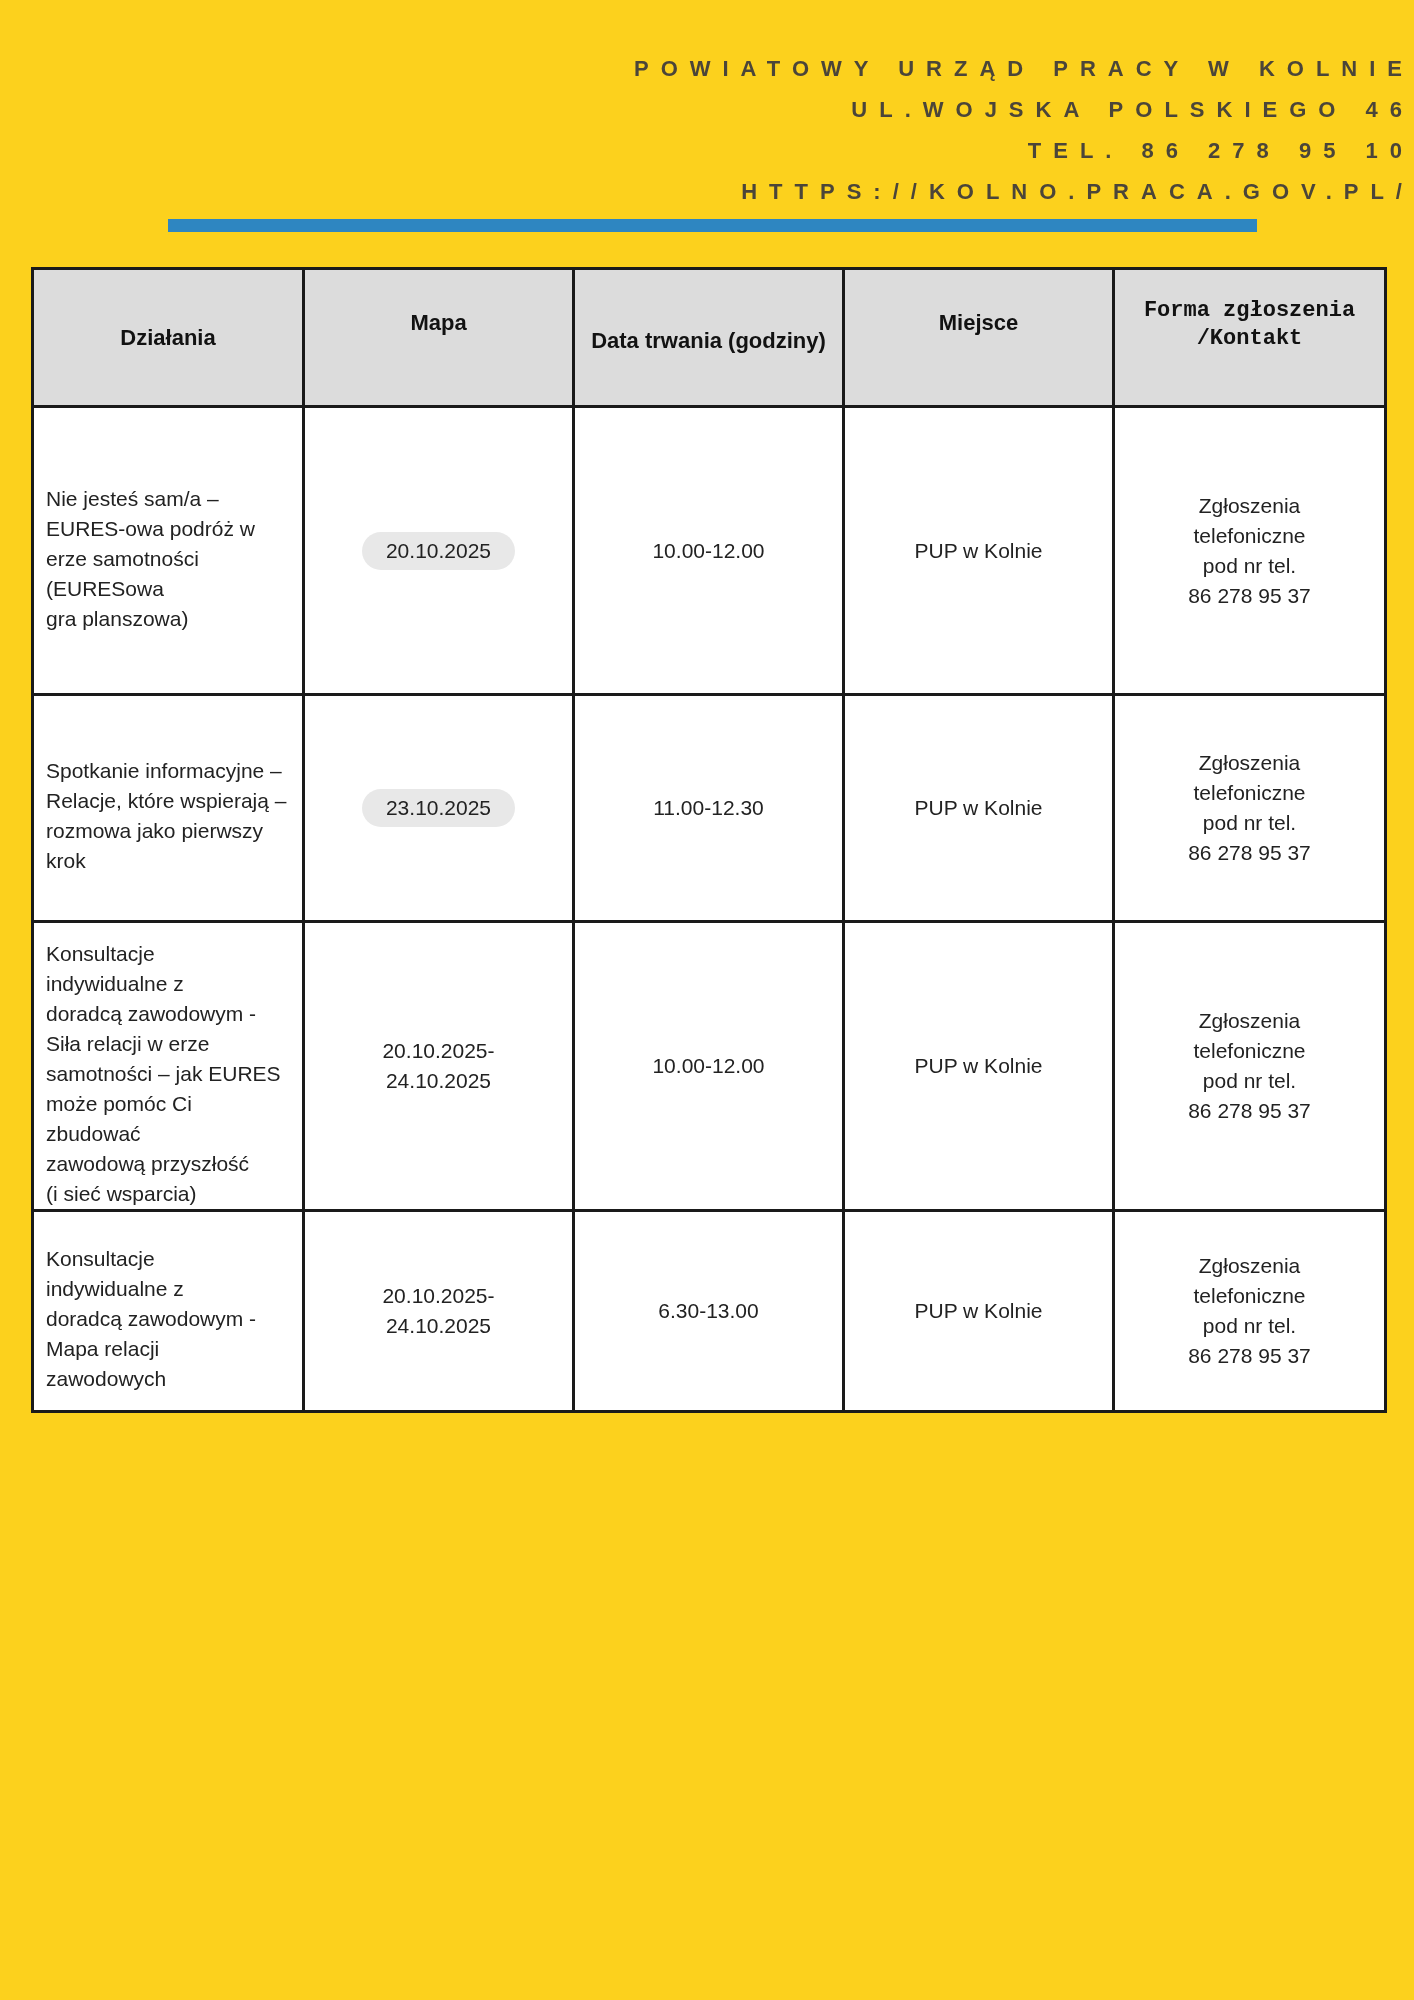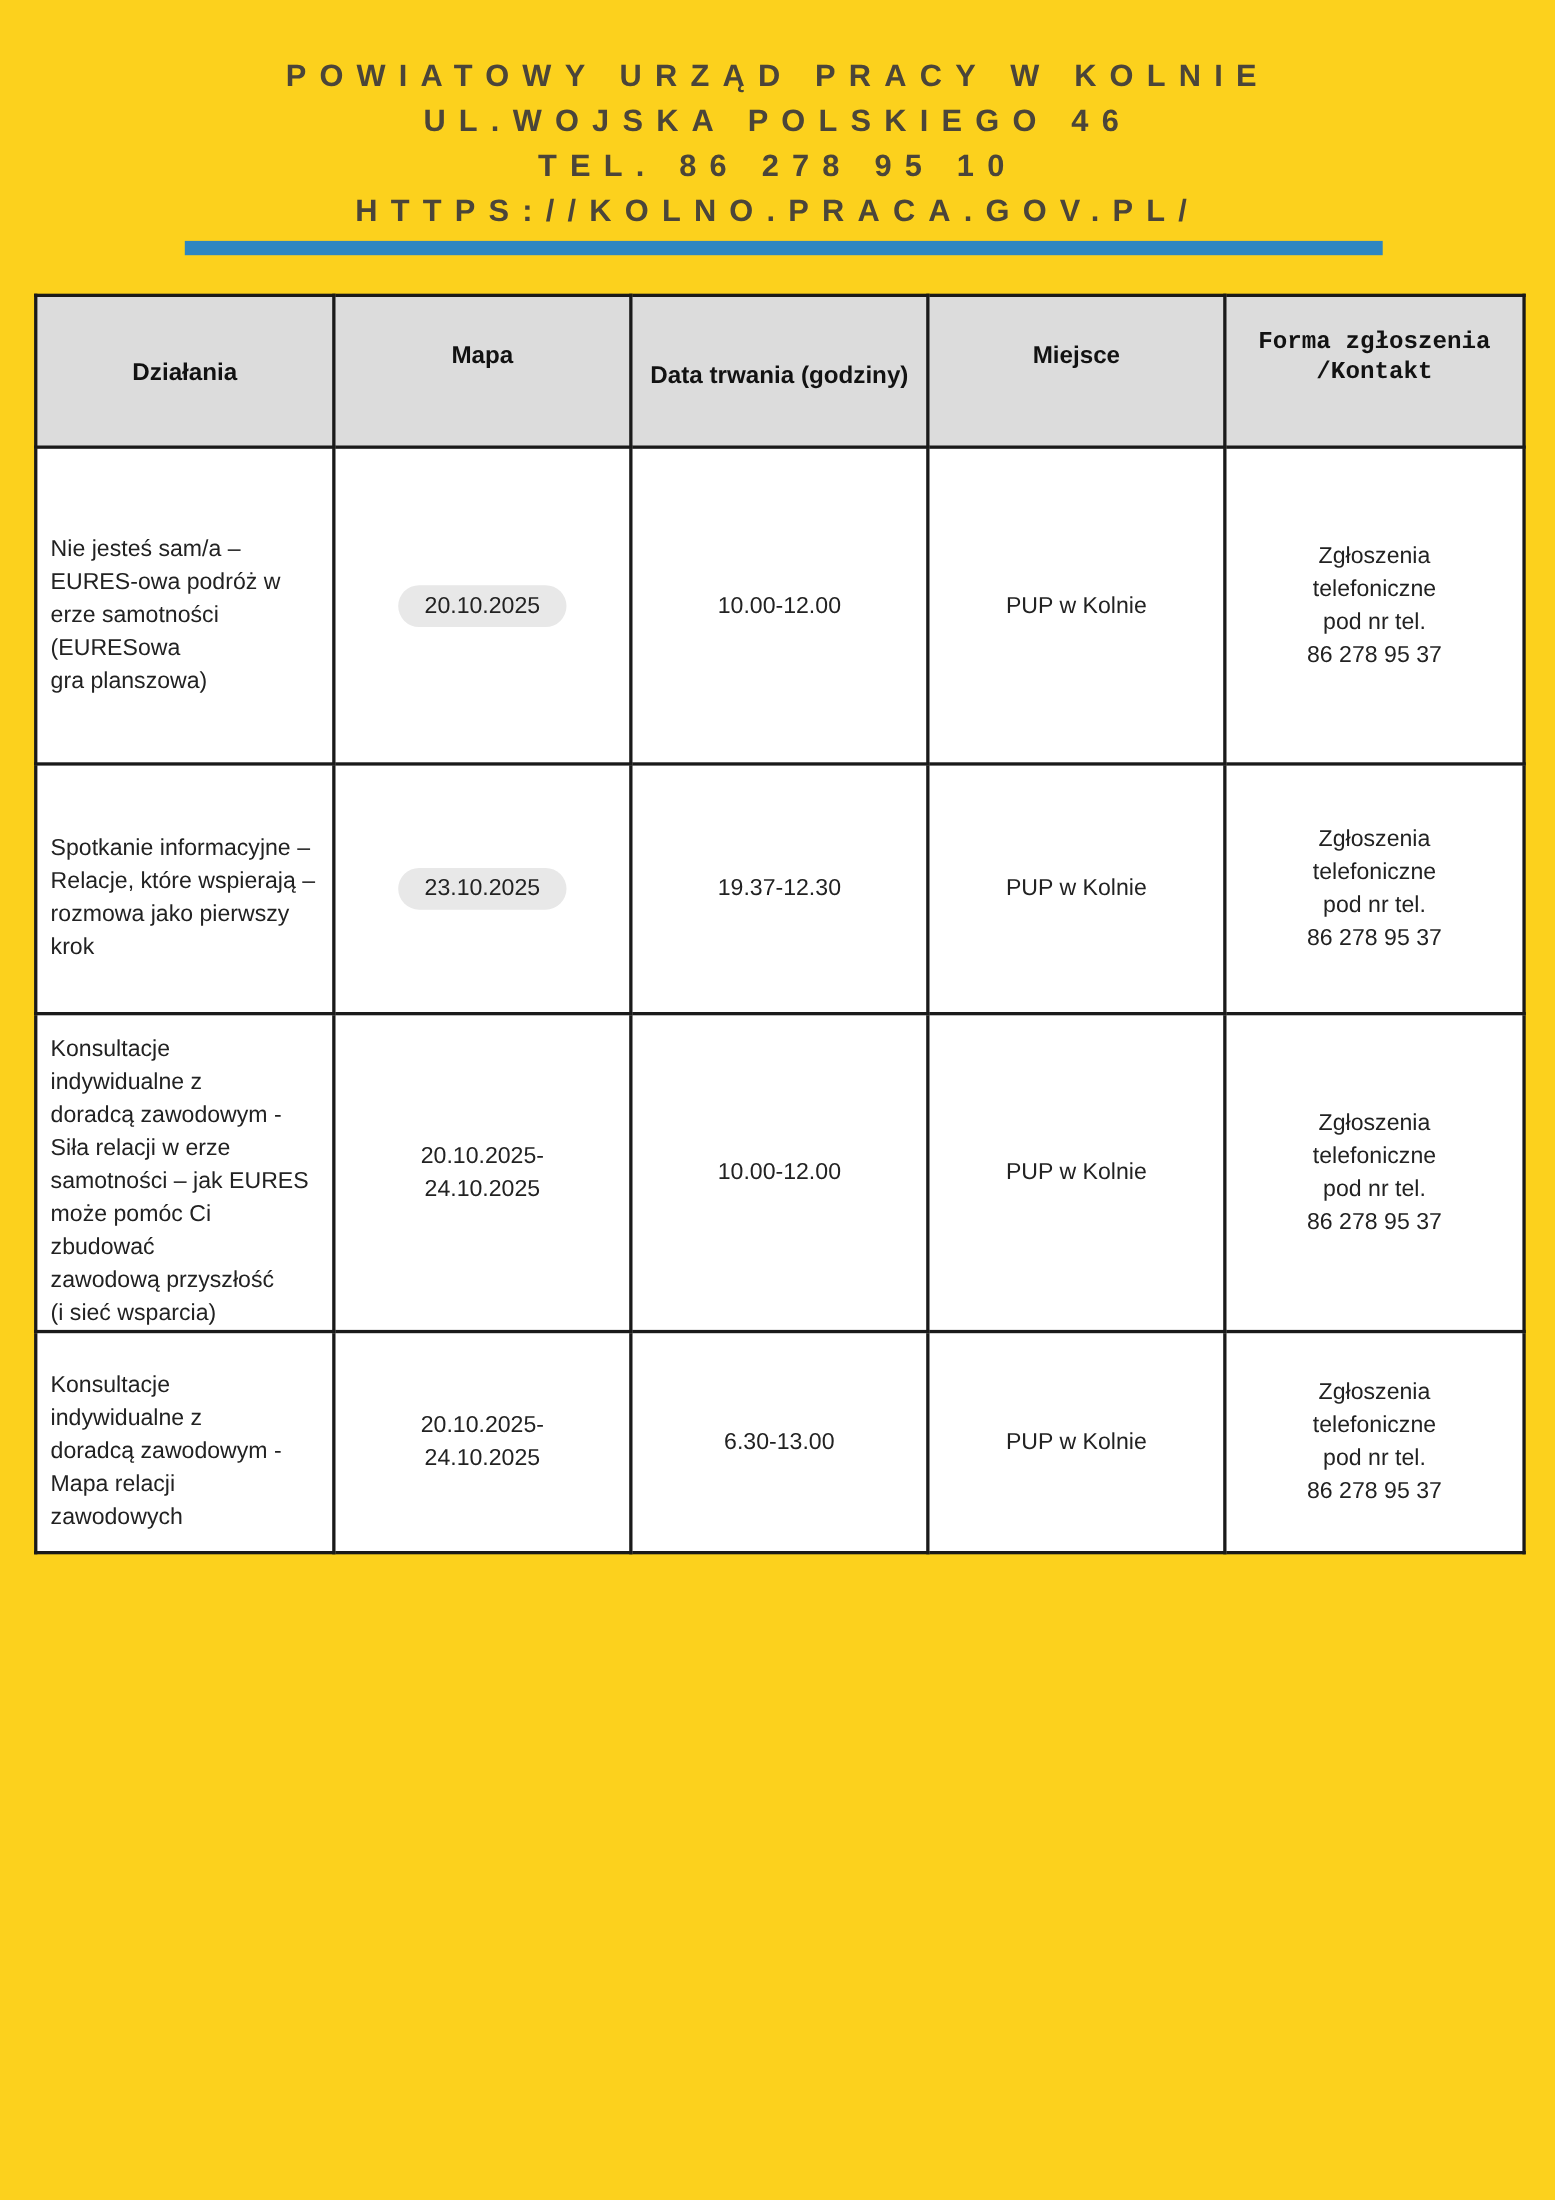--- a/index.html
+++ b/index.html
@@ -9,23 +9,23 @@
   }
   .poster {
     position: relative;
     width: 1414px; height: 2000px;
     background: #FCD11D;
     overflow: hidden;
   }
   .header-block {
     position: absolute;
     top: 48px; left: 0; width: 100%;
-    text-align: center;
+    text-align: right;
     font-weight: 700;
-    font-size: 28px;
+    font-size: 22px;
     line-height: 41px;
     letter-spacing: 12px;
     color: #4B4539;
   }
   .header-line { white-space: nowrap; }
   .divider {
     position: absolute;
     left: 168px; top: 219px;
     width: 1089px; height: 13px;
     background: #2E86C1;
@@ -133,21 +133,21 @@
 telefoniczne
 pod nr tel.
 86 278 95 37</td>
           </tr>
           <tr>
             <td class="cell-activity">Spotkanie informacyjne –
 Relacje, które wspierają –
 rozmowa jako pierwszy
 krok</td>
             <td class="cell-date"><span class="pill">23.10.2025</span></td>
-            <td class="cell-time">19.37-12.30</td>
+            <td class="cell-time">11.00-12.30</td>
             <td class="cell-place">PUP w Kolnie</td>
             <td class="cell-contact">Zgłoszenia
 telefoniczne
 pod nr tel.
 86 278 95 37</td>
           </tr>
           <tr>
             <td class="cell-activity">Konsultacje
 indywidualne z
 doradcą zawodowym -

